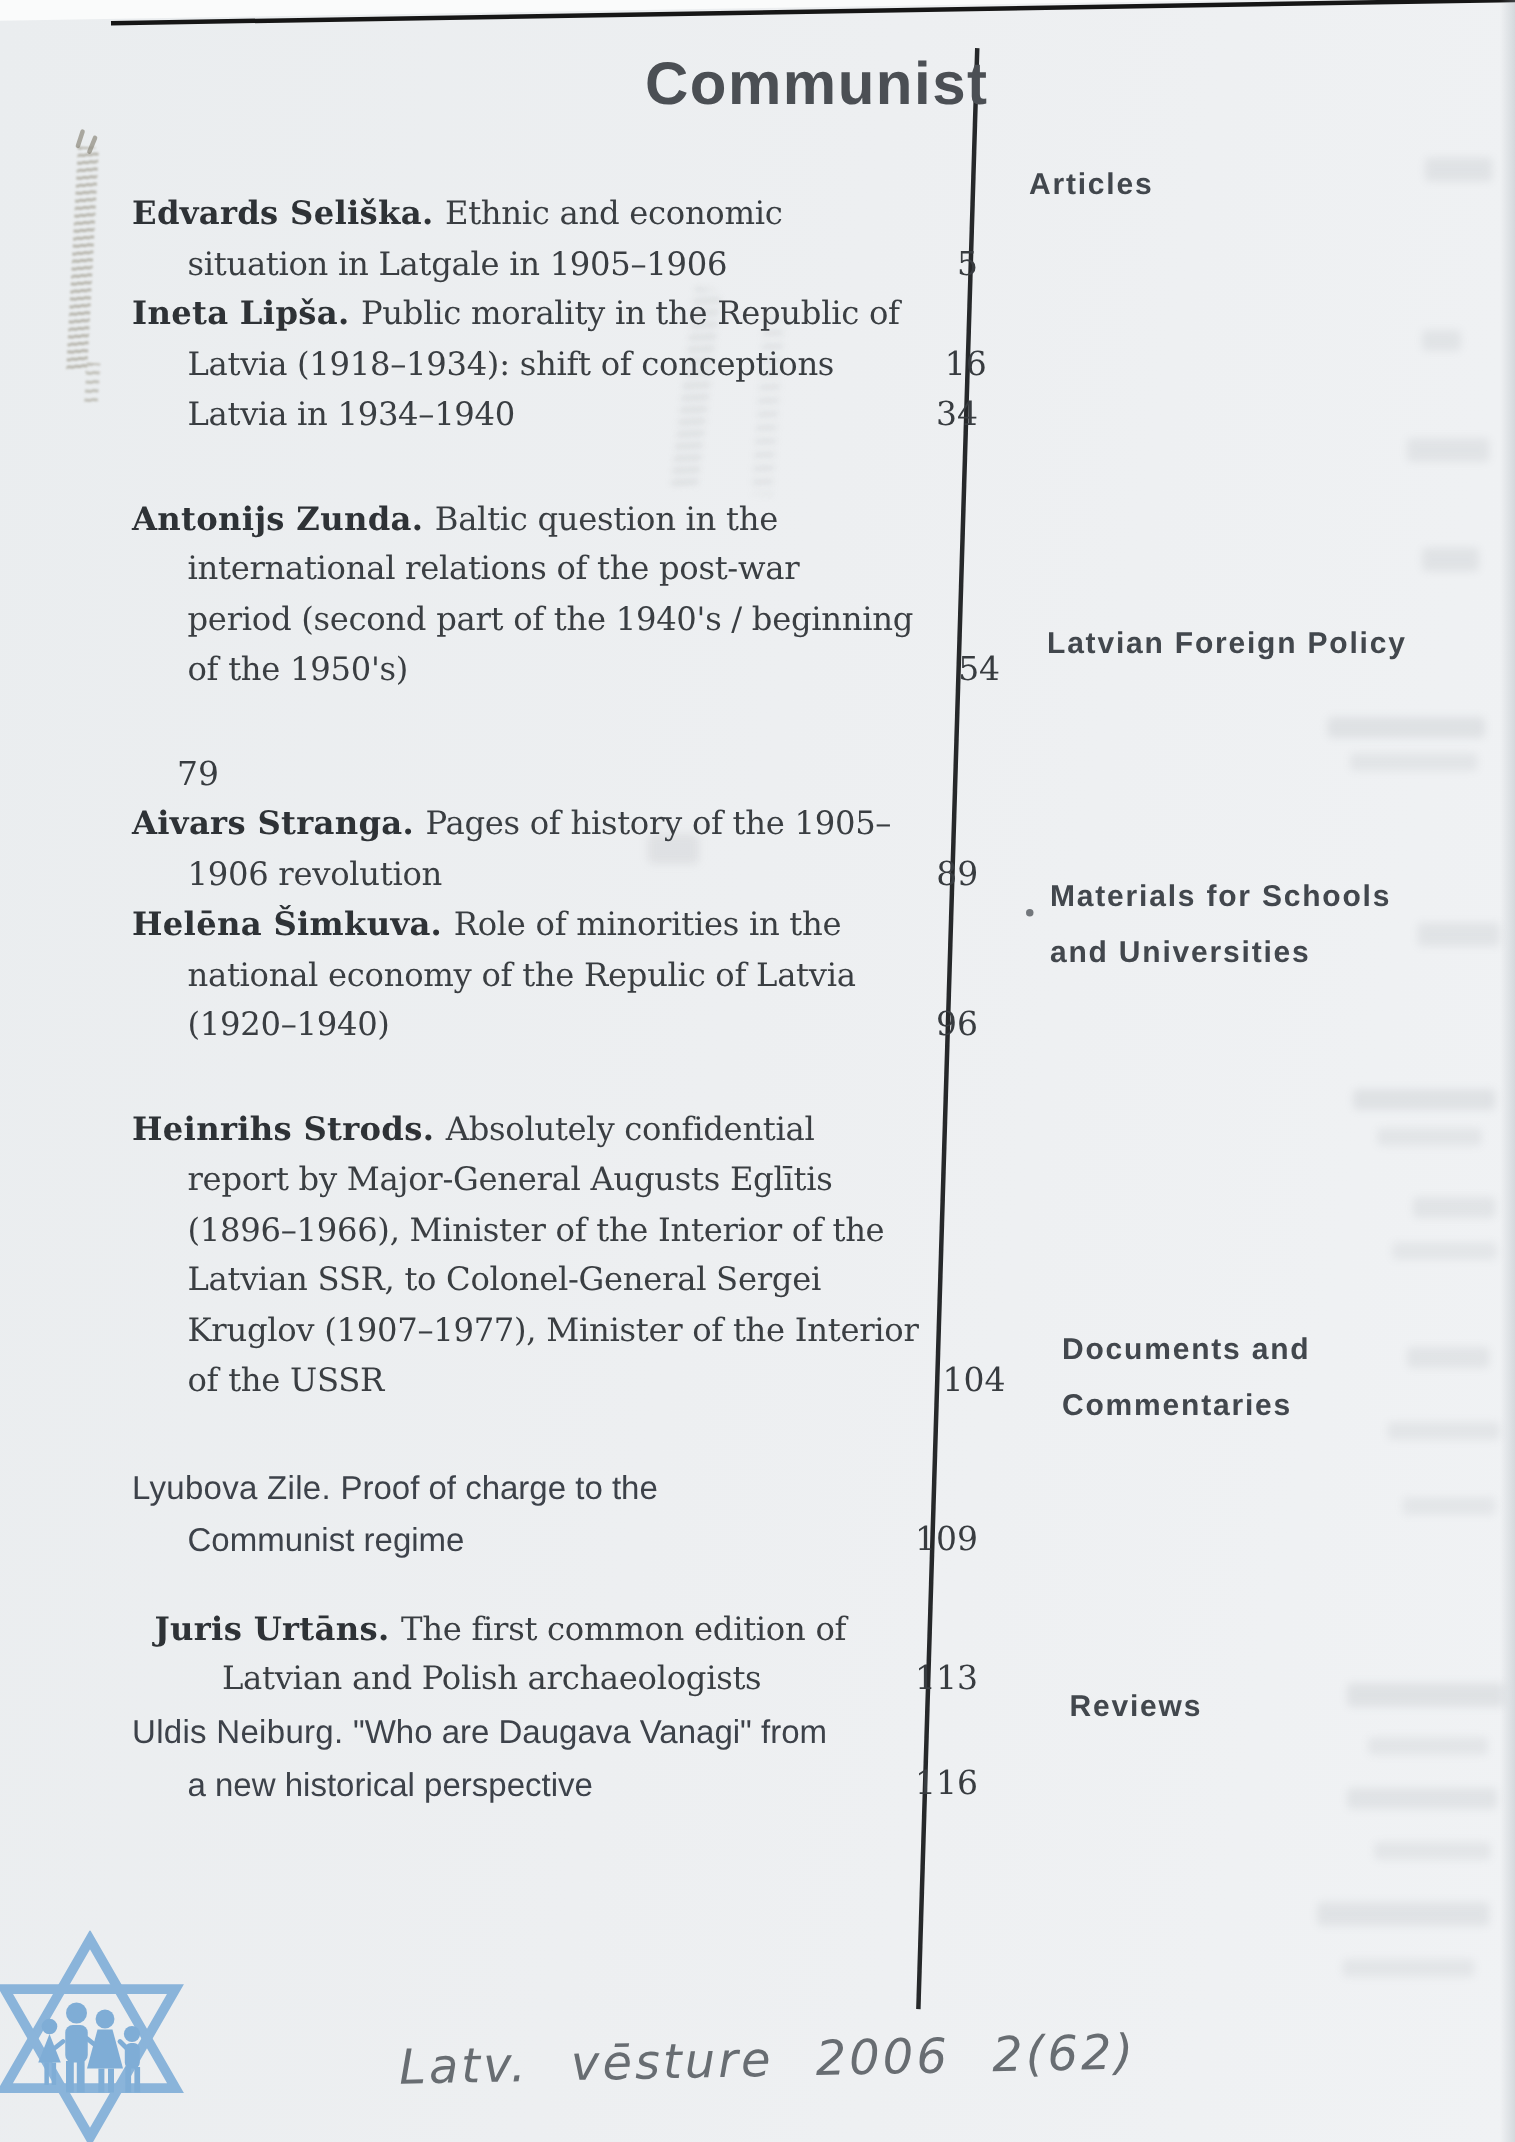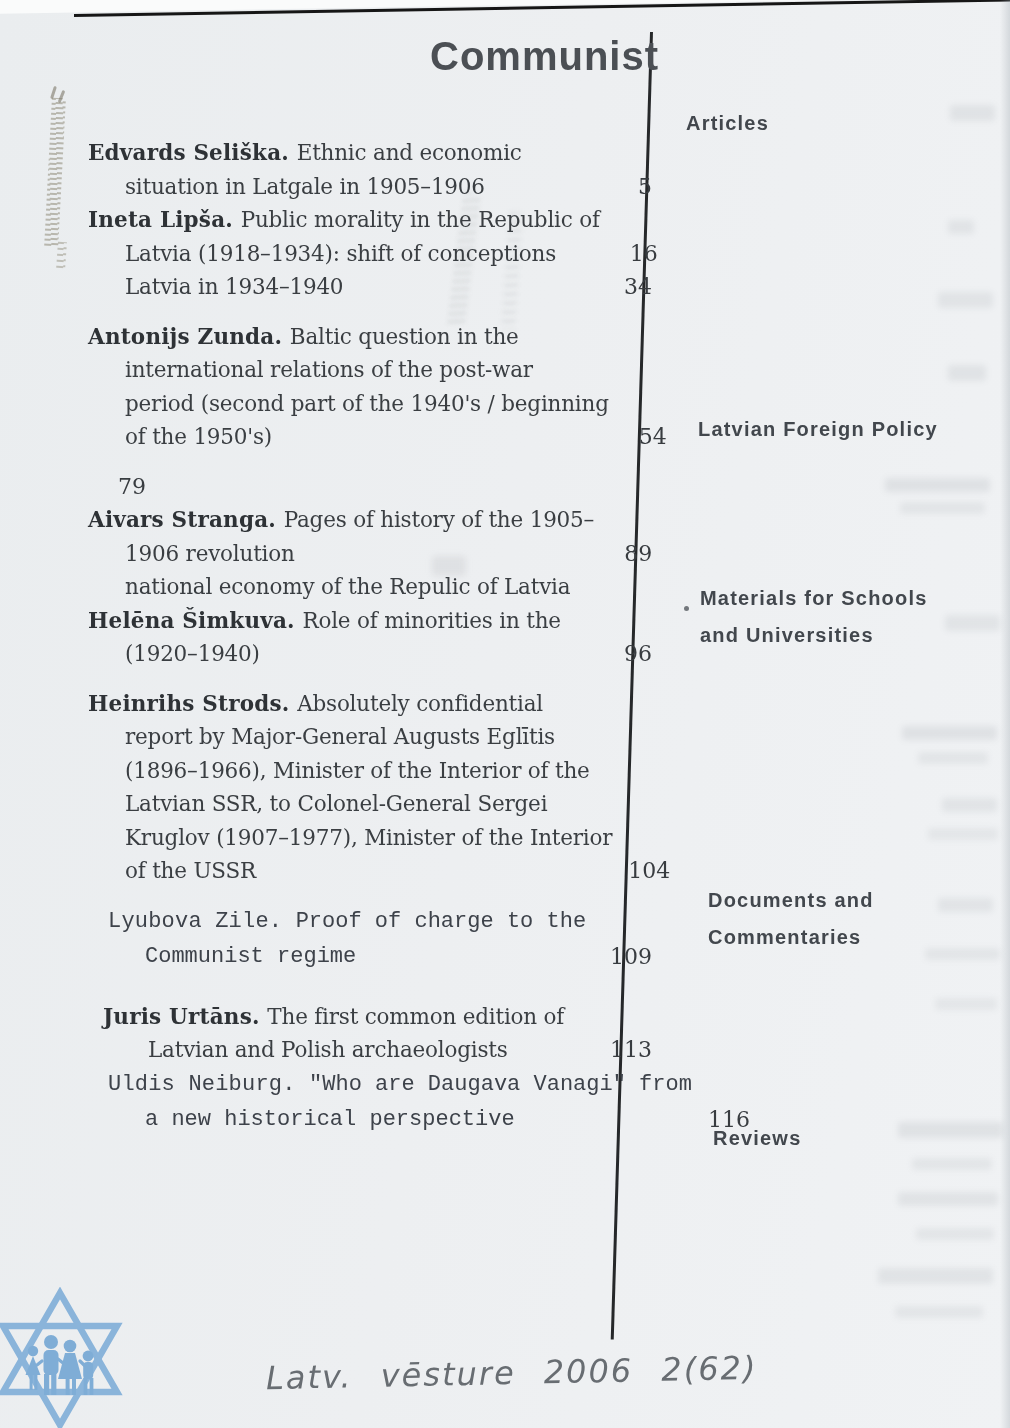--- a/index.html
+++ b/index.html
@@ -28,33 +28,33 @@
   .tick2{left:60px;top:90px;transform:rotate(22deg);}
   .smudge-c{left:455px;top:192px;width:18px;height:135px;transform:rotate(7deg);filter:blur(2px);
     background:repeating-linear-gradient(170deg,rgba(140,145,148,.22) 0 3px,rgba(140,145,148,0) 3px 8px);}
   .smudge-d{left:505px;top:212px;width:14px;height:118px;transform:rotate(4deg);filter:blur(2px);
     background:repeating-linear-gradient(174deg,rgba(140,145,148,.18) 0 3px,rgba(140,145,148,0) 3px 9px);}
   .smudge-e{left:432px;top:556px;width:34px;height:20px;filter:blur(3px);background:rgba(140,145,148,.14);border-radius:4px;}
   
   .page-title{position:absolute;left:430px;top:34px;font-family:"Liberation Sans",sans-serif;
     font-weight:bold;font-size:40px;letter-spacing:1px;color:#4b4f54;}
   
-  #entries{position:absolute;left:88px;top:136px;width:564px;}
+  #entries{position:absolute;left:88px;top:126px;width:564px;}
   .entry{display:flex;align-items:flex-end;}
-  .entry.gap{margin-top:16px;}
+  .entry.gap{margin-top:36px;}
   .etext{flex:1 1 auto;font-family:"DejaVu Serif",serif;font-size:21.5px;line-height:33.5px;
     letter-spacing:-0.2px;color:#3a3e42;}
   .line{white-space:nowrap;}
   .cont{padding-left:37px;}
   .author{font-weight:bold;color:#2e3236;letter-spacing:0.2px;}
   em{font-style:italic;}
   .pagenum{flex:0 0 58px;text-align:right;font-family:"DejaVu Serif",serif;font-size:22px;
     line-height:33.5px;color:#383c40;}
-  .entry.sans .etext{font-family:Liberation Mono, monospace;font-size:22px;line-height:35px;
-    letter-spacing:0;color:#3d424a;margin-left:20px;}
+  .entry.sans .etext{font-family:Liberation Sans, sans-serif;font-size:22px;line-height:35px;
+    letter-spacing:0;color:#3d424a;}
   .entry.sans .author{font-weight:normal;color:#3d424a;}
   #entries .entry:nth-child(10){margin-left:15px;margin-top:26px;}
   #entries .entry:nth-child(10) .cont{padding-left:45px;}
   #entries .entry:nth-child(12){margin-left:27px;}
   #entries .entry:nth-child(12) .cont{padding-left:40px;}
   
   .section-label{position:absolute;font-family:"Liberation Sans",sans-serif;font-weight:bold;
     font-size:20px;letter-spacing:1.2px;color:#42474d;line-height:37px;}
   #sec-articles{left:686px;top:105px;}
   #sec-foreign{left:698px;top:411px;}
@@ -143,22 +143,22 @@
     </div>
     <div class="entry">
       <div class="etext">
         <div class="line first"><span class="author">Aivars Stranga. </span><span>Pages of history of the 1905–</span></div>
         <div class="line cont"><span>1906 revolution</span></div>
       </div>
       <div class="pagenum">89</div>
     </div>
     <div class="entry">
       <div class="etext">
+        <div class="line first"><span class="author">Helēna Šimkuva. </span><span>Role of minorities in the</span></div>
         <div class="line cont"><span>national economy of the Repulic of Latvia</span></div>
-        <div class="line first"><span class="author">Helēna Šimkuva. </span><span>Role of minorities in the</span></div>
         <div class="line cont"><span>(1920–1940)</span></div>
       </div>
       <div class="pagenum">96</div>
     </div>
     <div class="entry gap">
       <div class="etext">
         <div class="line first"><span class="author">Heinrihs Strods. </span><span>Absolutely confidential</span></div>
         <div class="line cont"><span>report by Major-General Augusts Eglītis</span></div>
         <div class="line cont"><span>(1896–1966), Minister of the Interior of the</span></div>
         <div class="line cont"><span>Latvian SSR, to Colonel-General Sergei</span></div>

